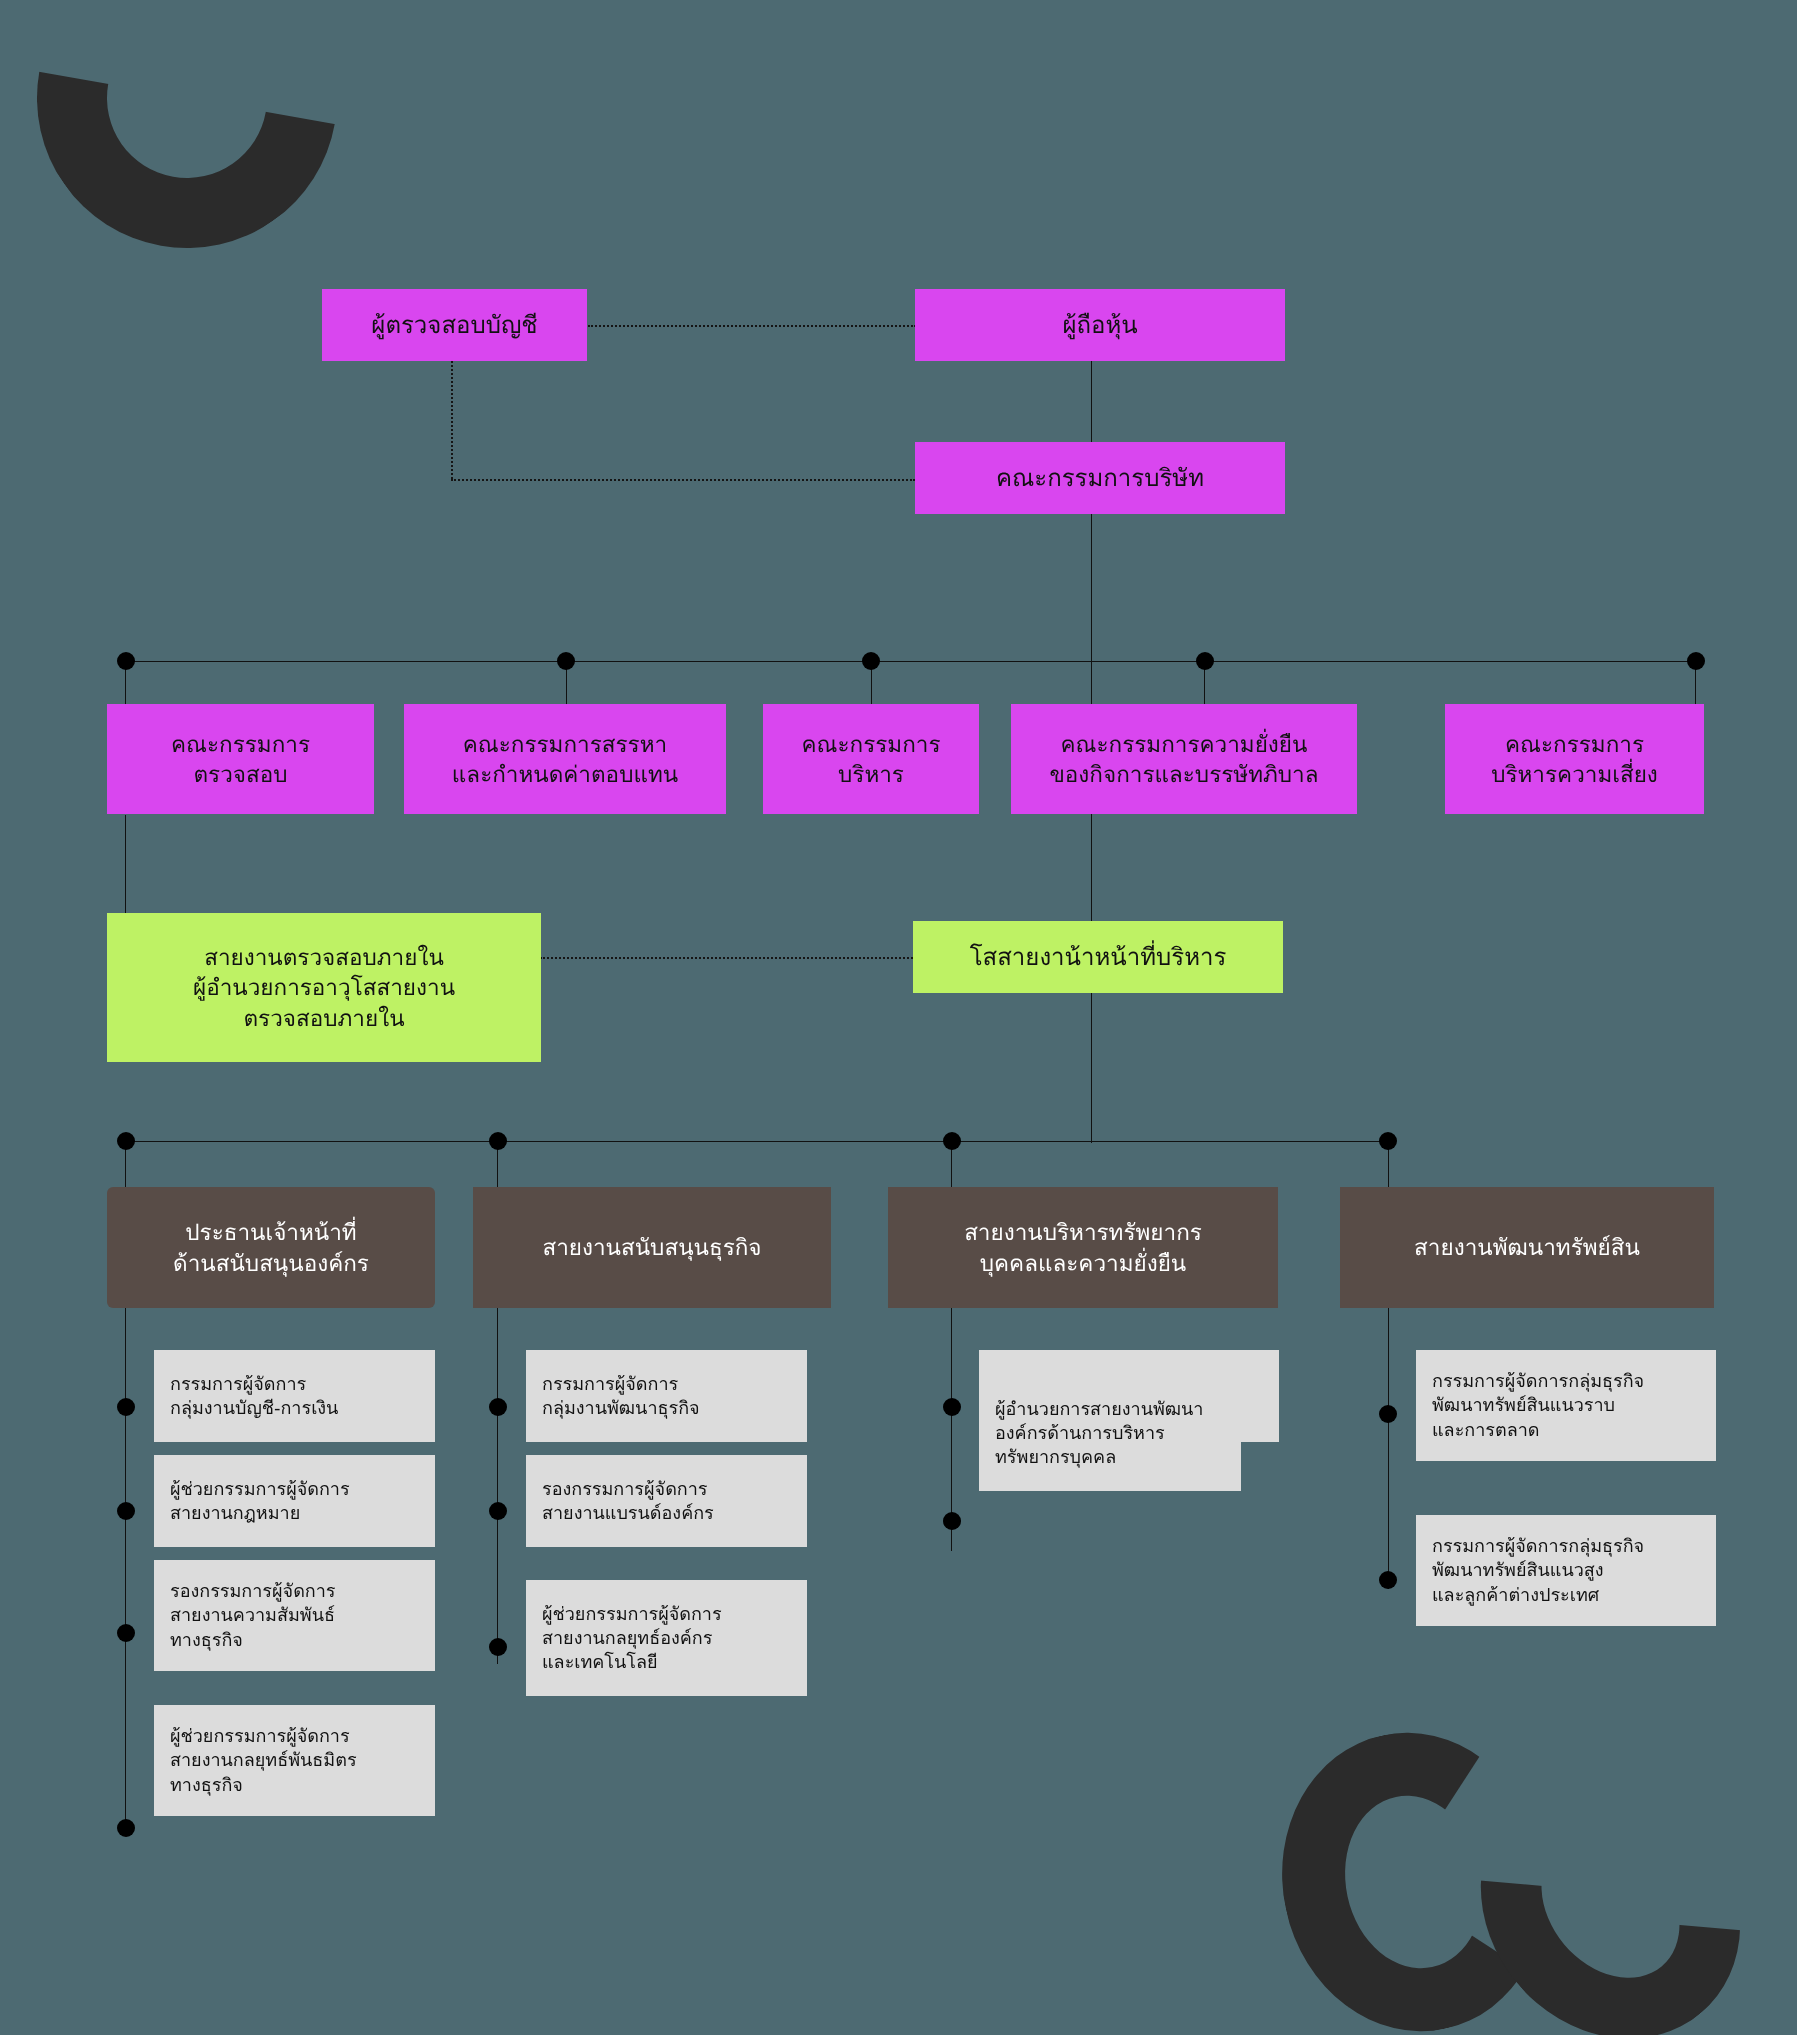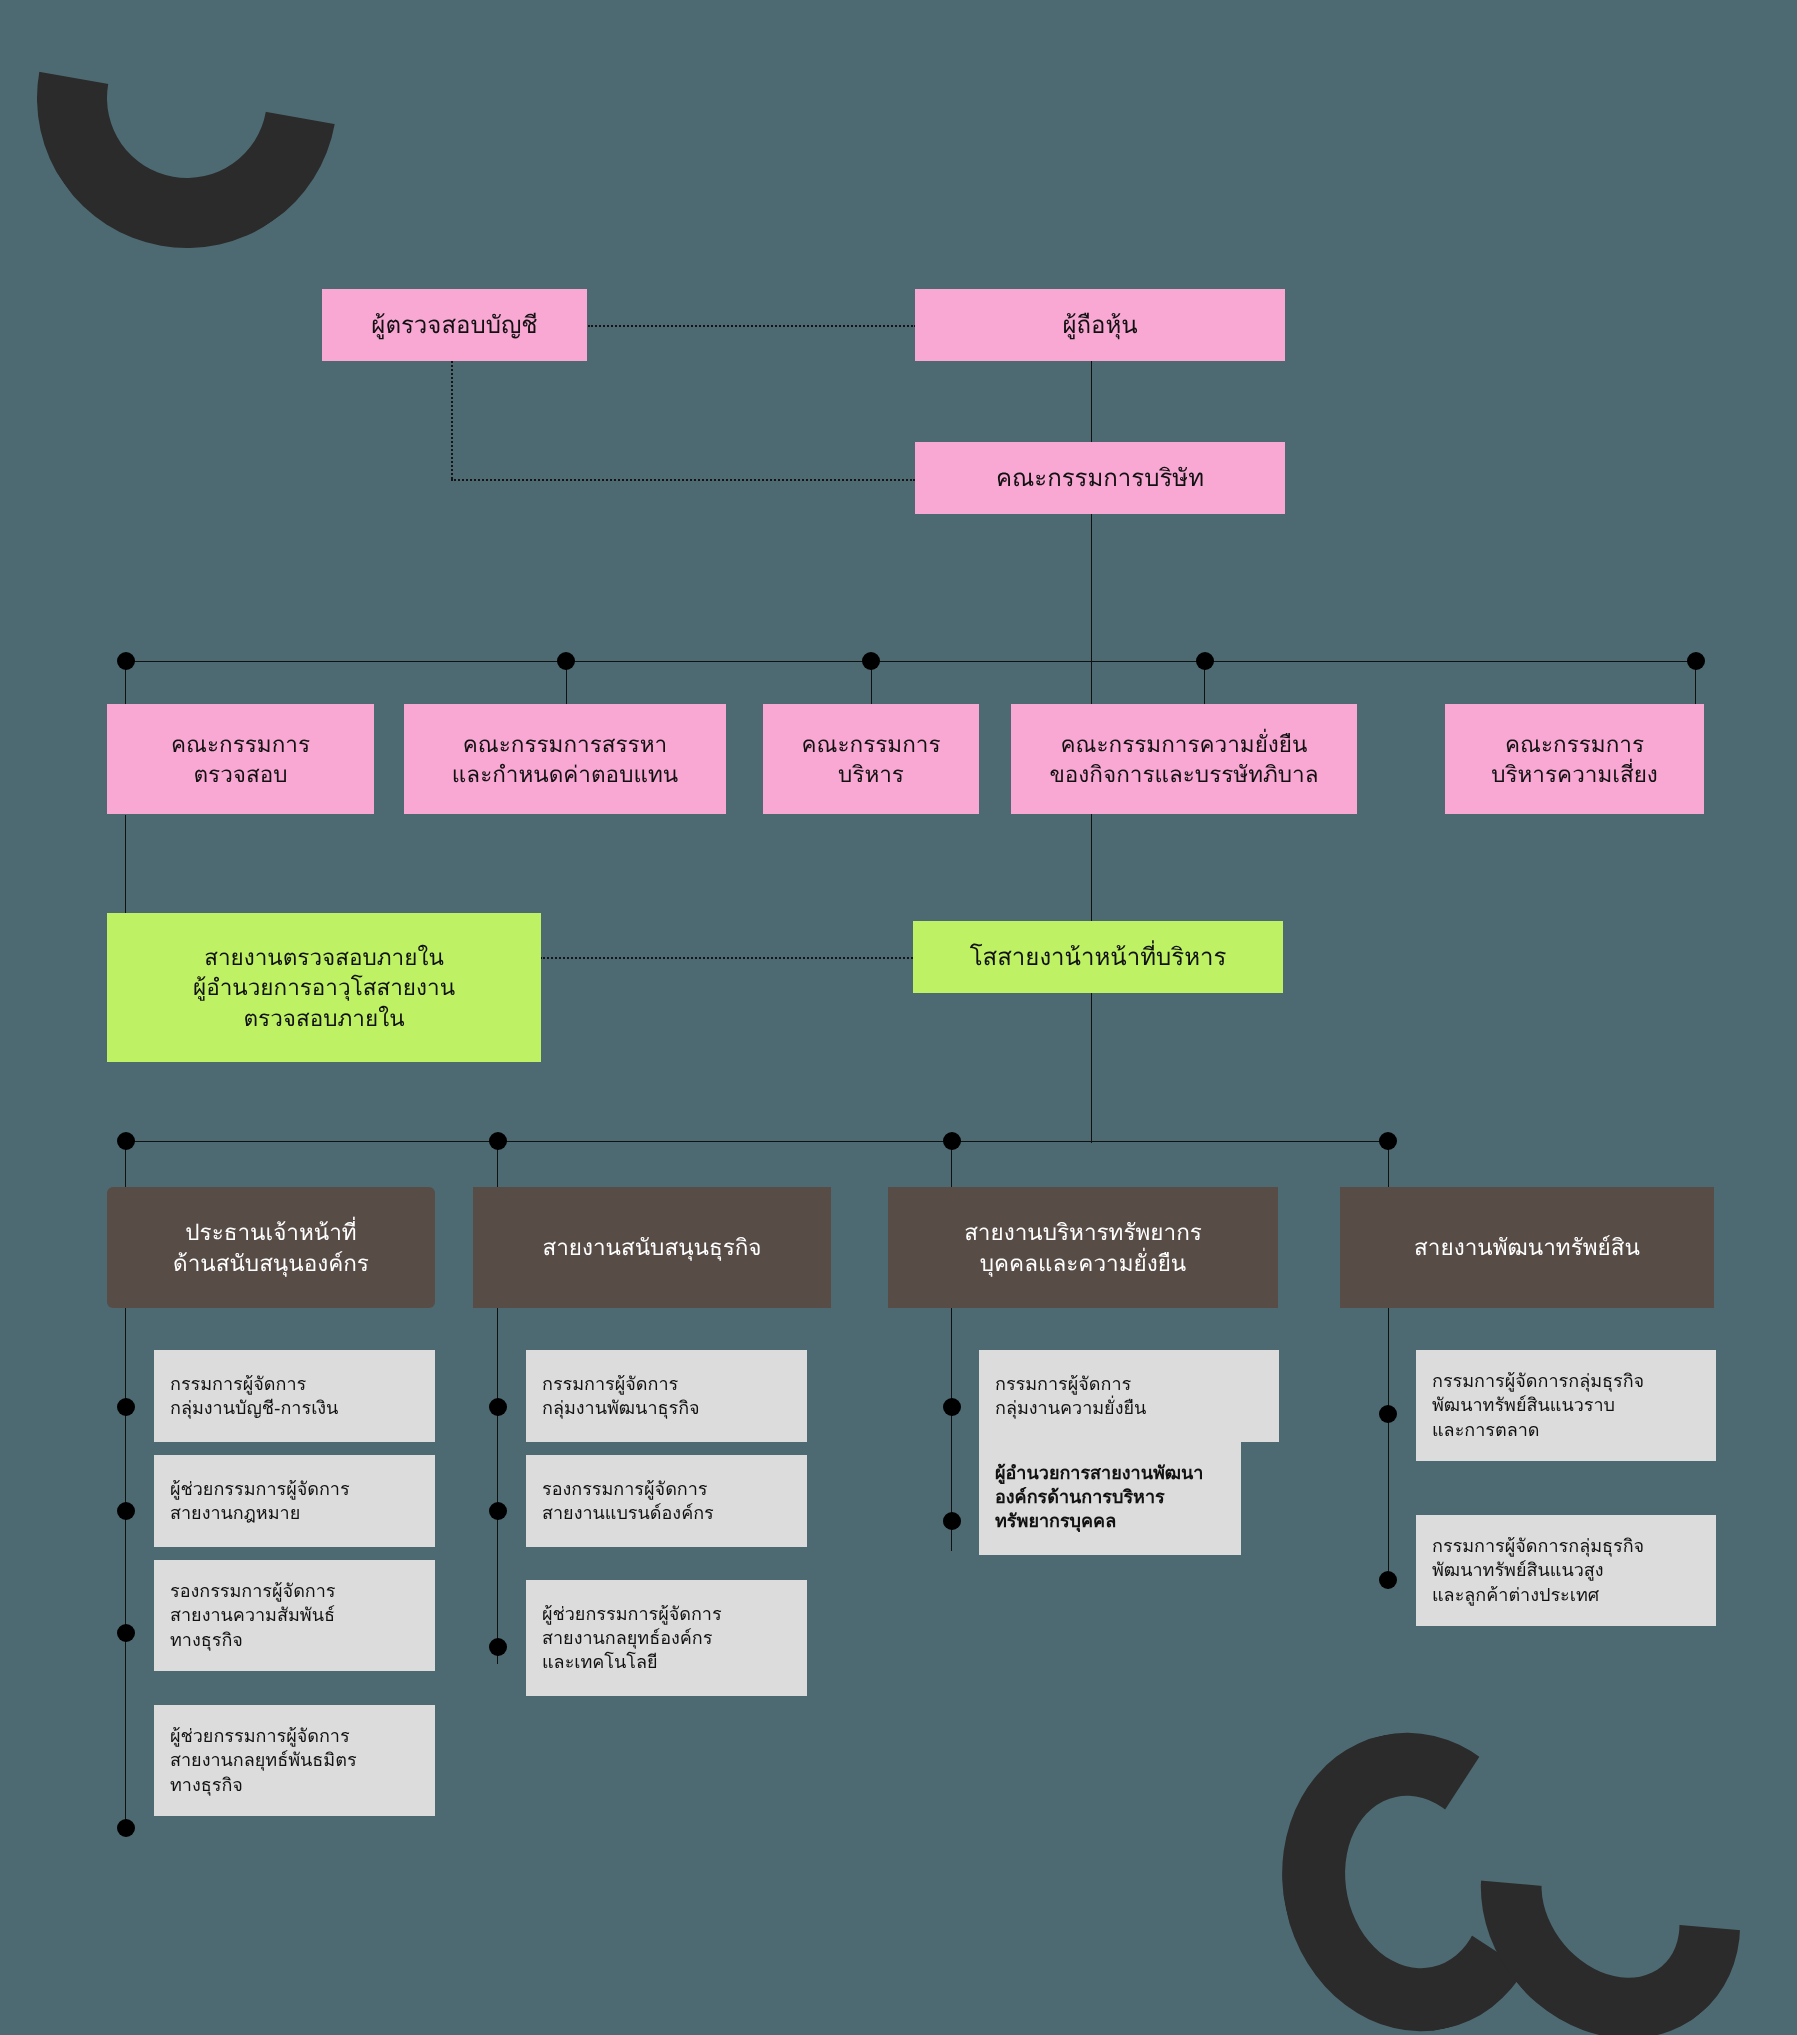--- a/index.html
+++ b/index.html
@@ -48,21 +48,21 @@
     position: absolute;
     display: flex;
     align-items: center;
     justify-content: center;
     text-align: center;
     line-height: 1.34;
     white-space: pre-line;
     padding: 2.8px 6.6px;
     z-index: 6;
   }
-  .node.light  { background: #f9a8d4; color: #111; }
+  .node.light  { background: #d946ef; color: #111; }
   .node.light2 { background: #dcdcdc; color: #111; }
   .node.mauve  { background: #bef264; color: #111; }
   .node.dark   { background: #584c47; color: #ffffff; }
 
   .t52 { font-size: 24px; }
   .t48 { font-size: 22.5px; }
   .t38 { font-size: 18px; }
 
   
   .ln     { position: absolute; background: #111; z-index: 3; }
@@ -193,21 +193,21 @@
   <div class="node light2 t38" style="left:526px; top:1580px; width:281px; height:116px; justify-content:flex-start; text-align:left; padding-left:16px;">ผู้ช่วยกรรมการผู้จัดการ
 สายงานกลยุทธ์องค์กร
 และเทคโนโลยี</div>
 
   <div class="ln vline" style="left:951px; top:1308px; height:243px;"></div>
   <div class="dot" style="left:943px; top:1398px;"></div>
   <div class="dot" style="left:943px; top:1512px;"></div>
 
   <div class="node light2 t38" style="left:979px; top:1350px; width:300px; height:92px; justify-content:flex-start; text-align:left; padding-left:16px;">กรรมการผู้จัดการ
 กลุ่มงานความยั่งยืน</div>
-  <div class="node light2 t38" style="left:979px; top:1439px; width:262px; height:116px; justify-content:flex-start; text-align:left; padding-left:16px;font-weight:bold;">ผู้อำนวยการสายงานพัฒนา
+  <div class="node light2 t38" style="left:979px; top:1375px; width:262px; height:116px; justify-content:flex-start; text-align:left; padding-left:16px;">ผู้อำนวยการสายงานพัฒนา
 องค์กรด้านการบริหาร
 ทรัพยากรบุคคล</div>
 
   <div class="ln vline" style="left:1388px; top:1308px; height:281px;"></div>
   <div class="dot" style="left:1379px; top:1405px;"></div>
   <div class="dot" style="left:1379px; top:1571px;"></div>
 
   <div class="node light2 t38" style="left:1416px; top:1350px; width:300px; height:111px; justify-content:flex-start; text-align:left; padding-left:16px;">กรรมการผู้จัดการกลุ่มธุรกิจ
 พัฒนาทรัพย์สินแนวราบ
 และการตลาด</div>

